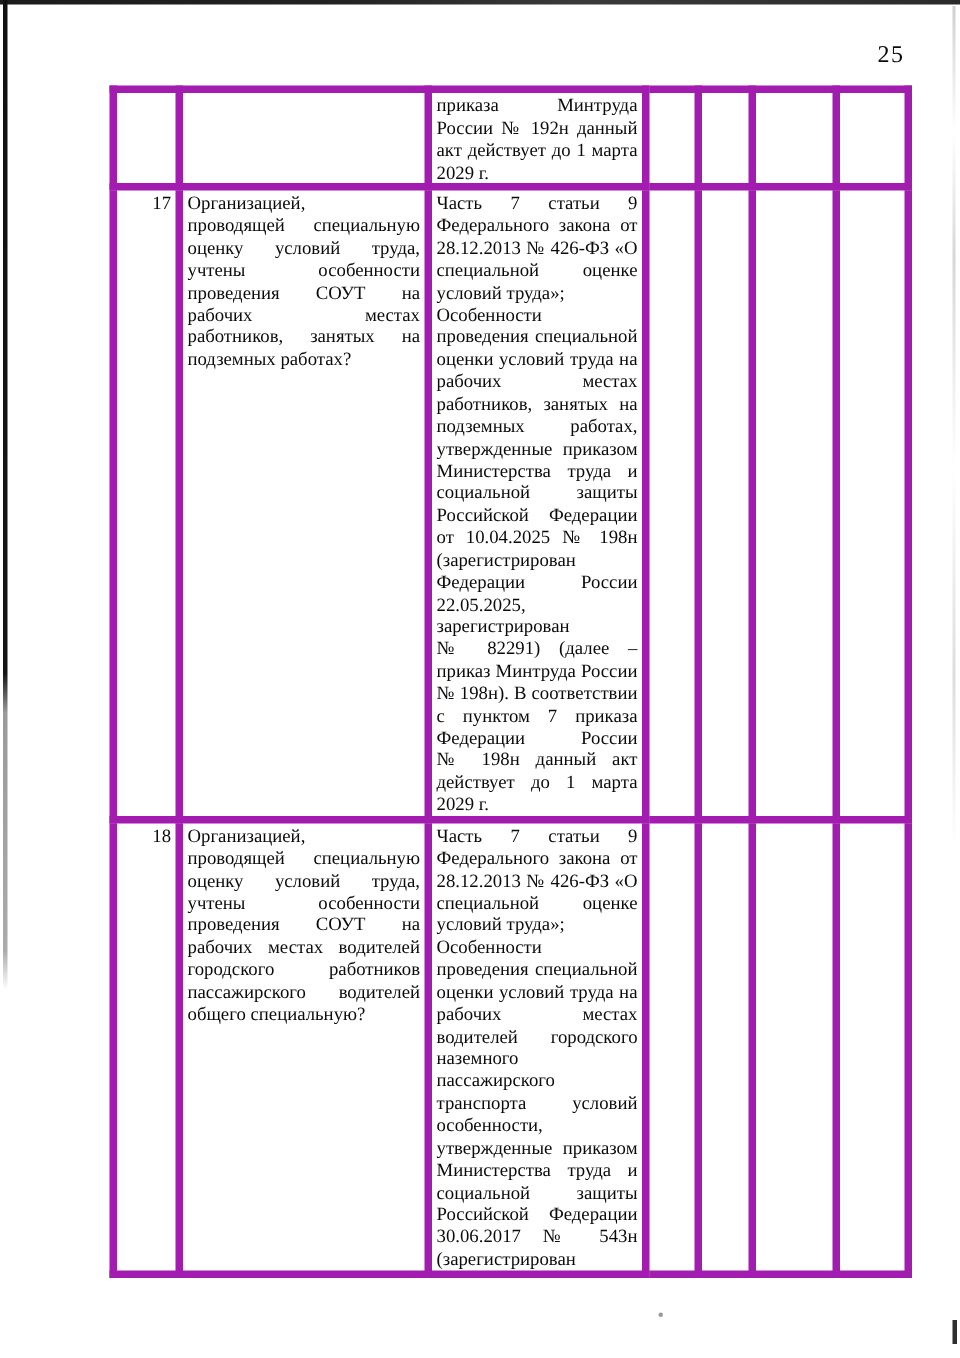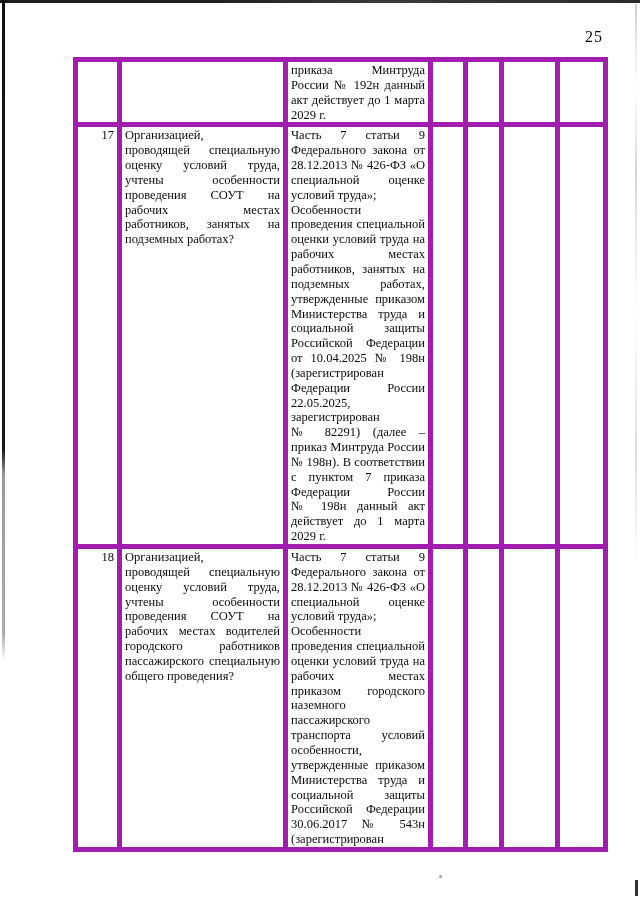--- a/index.html
+++ b/index.html
@@ -146,34 +146,34 @@
   <tr class="r2">
     <td class="num-cell">18</td>
     <td>
           <div class="line">Организацией,</div>
           <div class="line">проводящей специальную</div>
           <div class="line">оценку условий труда,</div>
           <div class="line">учтены особенности</div>
           <div class="line">проведения СОУТ на</div>
           <div class="line">рабочих местах водителей</div>
           <div class="line">городского работников</div>
-          <div class="line">пассажирского специальную</div>
-          <div class="line end">общего проведения?</div>
+          <div class="line">пассажирского водителей</div>
+          <div class="line end">общего специальную?</div>
         </td>
     <td>
           <div class="line">Часть 7 статьи 9</div>
           <div class="line">Федерального закона от</div>
           <div class="line">28.12.2013 №&nbsp;426-ФЗ «О</div>
           <div class="line">специальной оценке</div>
           <div class="line end">условий труда»;</div>
           <div class="line">Особенности</div>
           <div class="line">проведения специальной</div>
           <div class="line">оценки условий труда на</div>
           <div class="line">рабочих местах</div>
-          <div class="line">приказом городского</div>
+          <div class="line">водителей городского</div>
           <div class="line">наземного</div>
           <div class="line">пассажирского</div>
           <div class="line">транспорта условий</div>
           <div class="line">особенности,</div>
           <div class="line">утвержденные приказом</div>
           <div class="line">Министерства труда и</div>
           <div class="line">социальной защиты</div>
           <div class="line">Российской Федерации</div>
           <div class="line">30.06.2017 №&nbsp;543н</div>
           <div class="line end">(зарегистрирован</div>

